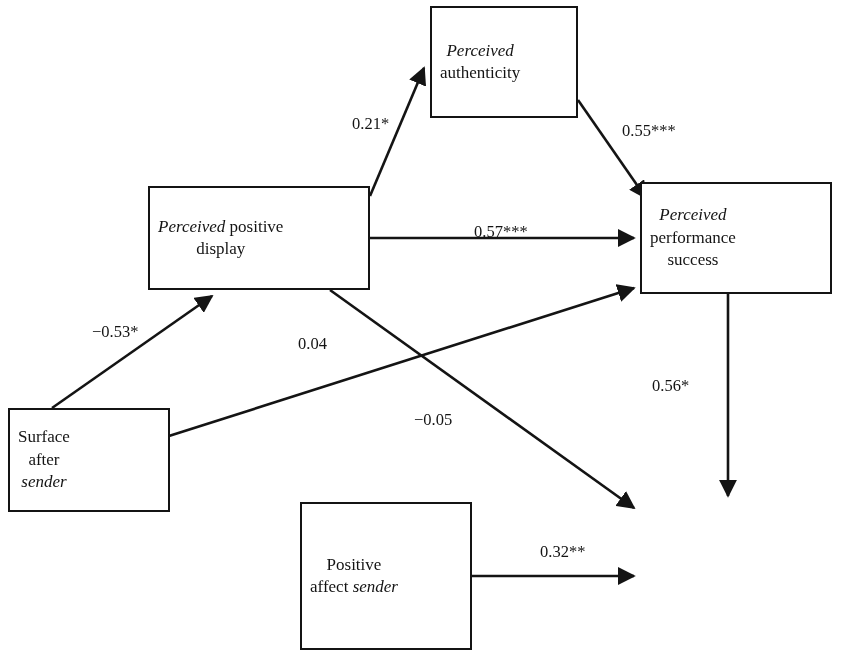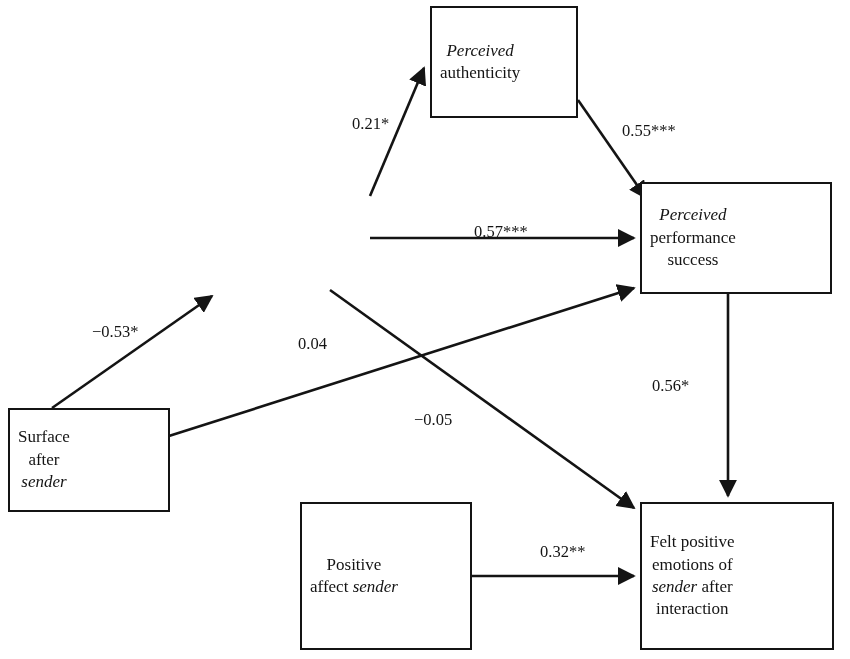--- a/index.html
+++ b/index.html
@@ -95,20 +95,26 @@
     </g>
   </svg>
 
   <div class="node" id="node-authenticity">
     <span class="txt">
       <span class="it">Perceived</span><br>
       <span>authenticity</span>
     </span>
   </div>
 
+  <div class="node" id="node-display">
+    <span class="txt">
+      <span class="it">Perceived</span><span> positive</span><br>
+      <span>display</span>
+    </span>
+  </div>
 
   <div class="node" id="node-performance">
     <span class="txt">
       <span class="it">Perceived</span><br>
       <span>performance</span><br>
       <span>success</span>
     </span>
   </div>
 
   <div class="node" id="node-surface">
@@ -119,28 +125,20 @@
     </span>
   </div>
 
   <div class="node" id="node-affect">
     <span class="txt">
       <span>Positive</span><br>
       <span>affect </span><span class="it">sender</span>
     </span>
   </div>
 
-  <div class="node" id="node-felt">
-    <span class="txt">
-      <span>Felt positive</span><br>
-      <span>emotions of</span><br>
-      <span class="it">sender</span><span> after</span><br>
-      <span>interaction</span>
-    </span>
-  </div>
 
   <div class="label" id="lbl-a">0.21*</div>
   <div class="label" id="lbl-b">0.55***</div>
   <div class="label" id="lbl-c">0.57***</div>
   <div class="label" id="lbl-d">−0.53*</div>
   <div class="label" id="lbl-e">0.04</div>
   <div class="label" id="lbl-f">−0.05</div>
   <div class="label" id="lbl-g">0.56*</div>
   <div class="label" id="lbl-h">0.32**</div>
 

